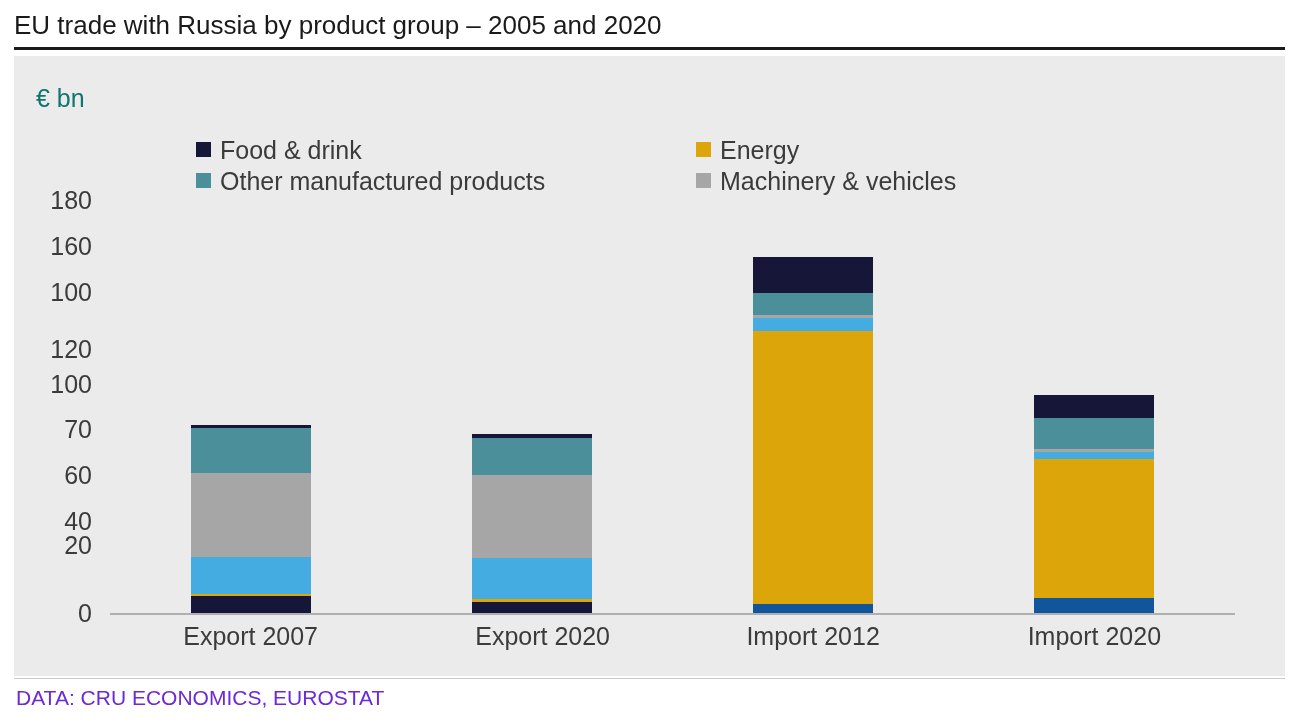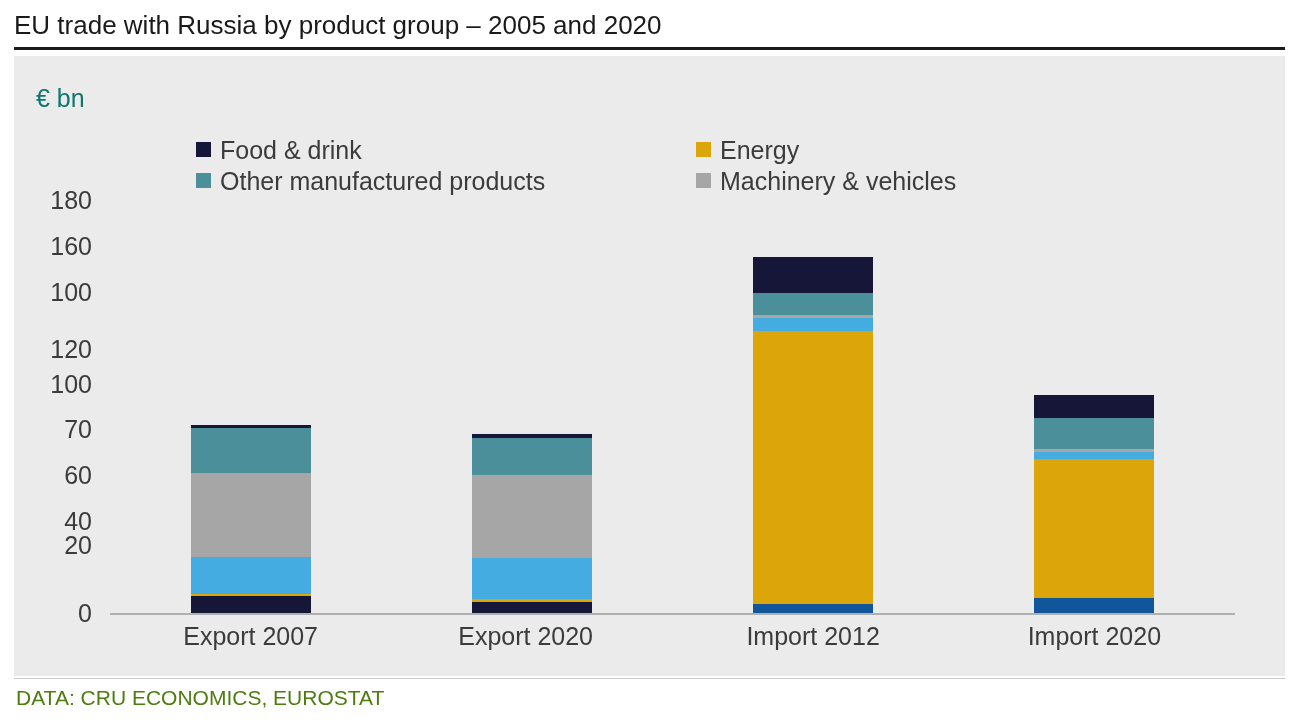--- a/index.html
+++ b/index.html
@@ -144,21 +144,21 @@
     top: 678px;
     width: 1271px;
     height: 1px;
     background: #c9c9c9;
   }
   .footer-text {
     position: absolute;
     left: 16px;
     top: 686px;
     font-size: 21px;
-    color: #4d7c0f;
+    color: #6d28d9;
     white-space: nowrap;
   }
 </style>
 </head>
 <body>
 
 <div class="page">
 
   <div class="title-block">
     <div class="title-text">EU trade with Russia by product group – 2005 and 2020</div>
@@ -239,21 +239,21 @@
           <div class="seg" style="height: 30.975px; background: rgb(74, 143, 153);"></div>
           <div class="seg" style="height: 3.44167px; background: rgb(166, 166, 166);"></div>
           <div class="seg" style="height: 6.88333px; background: rgb(68, 172, 224);"></div>
           <div class="seg" style="height: 138.814px; background: rgb(220, 165, 9);"></div>
           <div class="seg" style="height: 14.9139px; background: rgb(17, 85, 155);"></div>
         </div>
       </div>
     </div>
   <div id="xlabels">
       <div class="xlabel" style="left: 110px; width: 281.25px;">Export 2007</div>
-      <div class="xlabel" style="left: 385px; width: 281.25px;">Export 2020</div>
+      <div class="xlabel" style="left: 402px; width: 281.25px;">Export 2020</div>
       <div class="xlabel" style="left: 672.5px; width: 281.25px;">Import 2012</div>
       <div class="xlabel" style="left: 953.75px; width: 281.25px;">Import 2020</div>
     </div>
 
   <div class="footer-rule"></div>
   <div class="footer-text">DATA: CRU ECONOMICS, EUROSTAT</div>
 
 </div>
 
 </body></html>

